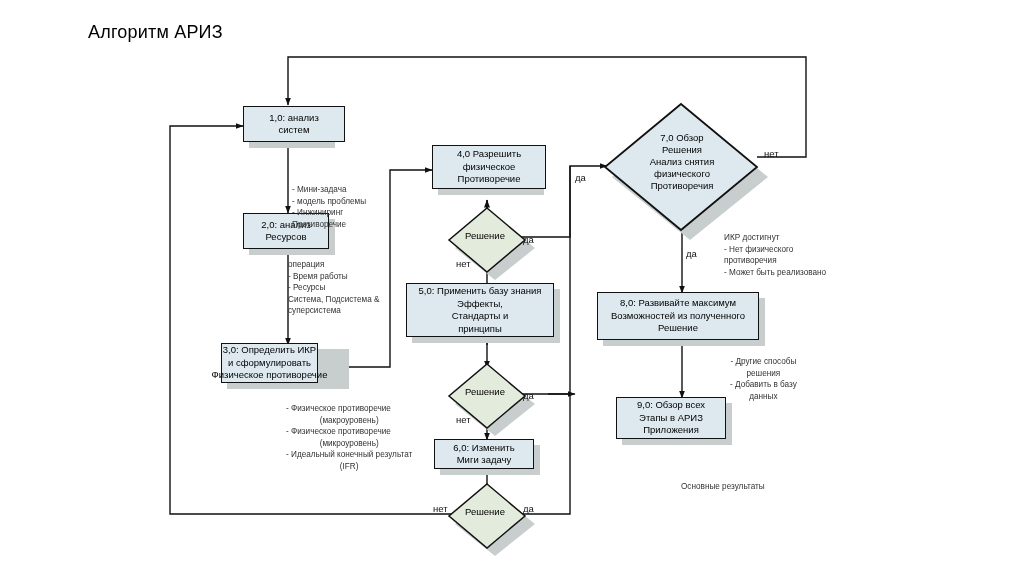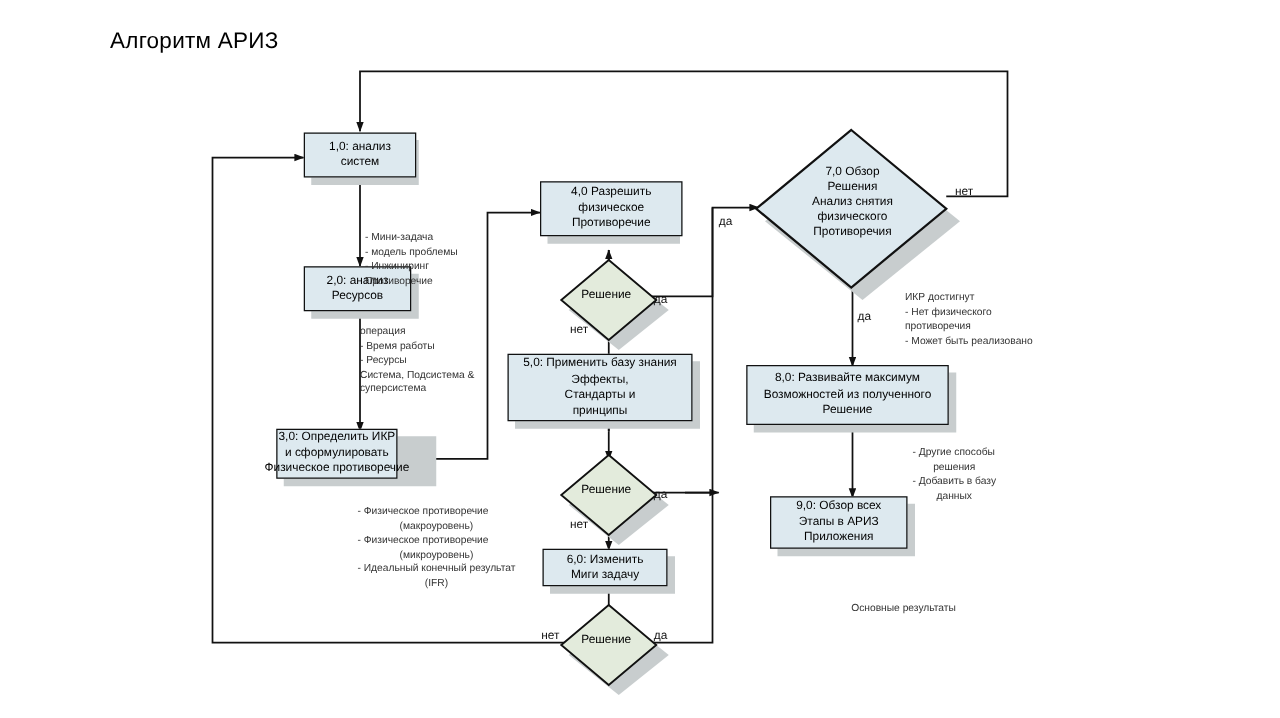--- a/index.html
+++ b/index.html
@@ -85,21 +85,21 @@
 
   <div class="shadow" style="left:249px;top:112px;width:86px;height:36px;"></div>
   <div class="shadow" style="left:249px;top:219px;width:86px;height:36px;"></div>
   <div class="shadow" style="left:227px;top:349px;width:122px;height:40px;"></div>
   <div class="shadow" style="left:438px;top:151px;width:106px;height:44px;"></div>
   <div class="shadow" style="left:412px;top:289px;width:148px;height:54px;"></div>
   <div class="shadow" style="left:440px;top:445px;width:100px;height:30px;"></div>
   <div class="shadow" style="left:603px;top:298px;width:162px;height:48px;"></div>
   <div class="shadow" style="left:622px;top:403px;width:110px;height:42px;"></div>
 
-  <div class="proc" style="left:243px;top:106px;width:90px;height:36px;">
+  <div class="proc" style="left:243px;top:106px;width:102px;height:36px;">
     <span class="ln">1,0: анализ</span>
     <span class="ln">систем</span>
   </div>
 
   <div class="proc" style="left:243px;top:213px;width:86px;height:36px;">
     <span class="ln">2,0: анализ</span>
     <span class="ln">Ресурсов</span>
   </div>
 
   <div class="proc" style="left:221px;top:343px;width:97px;height:40px;">
@@ -217,21 +217,21 @@
   </div>
 
   <div class="note" style="left:724px;top:232px;">
     <span>ИКР достигнут</span>
     <span>- Нет физического</span>
     <span>   противоречия</span>
     <span>- Может быть реализовано</span>
   </div>
 
   <div class="note center" style="left:730px;top:356px;">
-    <span style="text-align:left;">- Другие способы</span>
+    <span style="text-align:center;">- Другие способы</span>
     <span>решения</span>
     <span style="text-align:left;">- Добавить в базу</span>
     <span>данных</span>
   </div>
 
   <div class="note" style="left:681px;top:481px;">Основные результаты</div>
 
 </div>
 
 </body></html>

